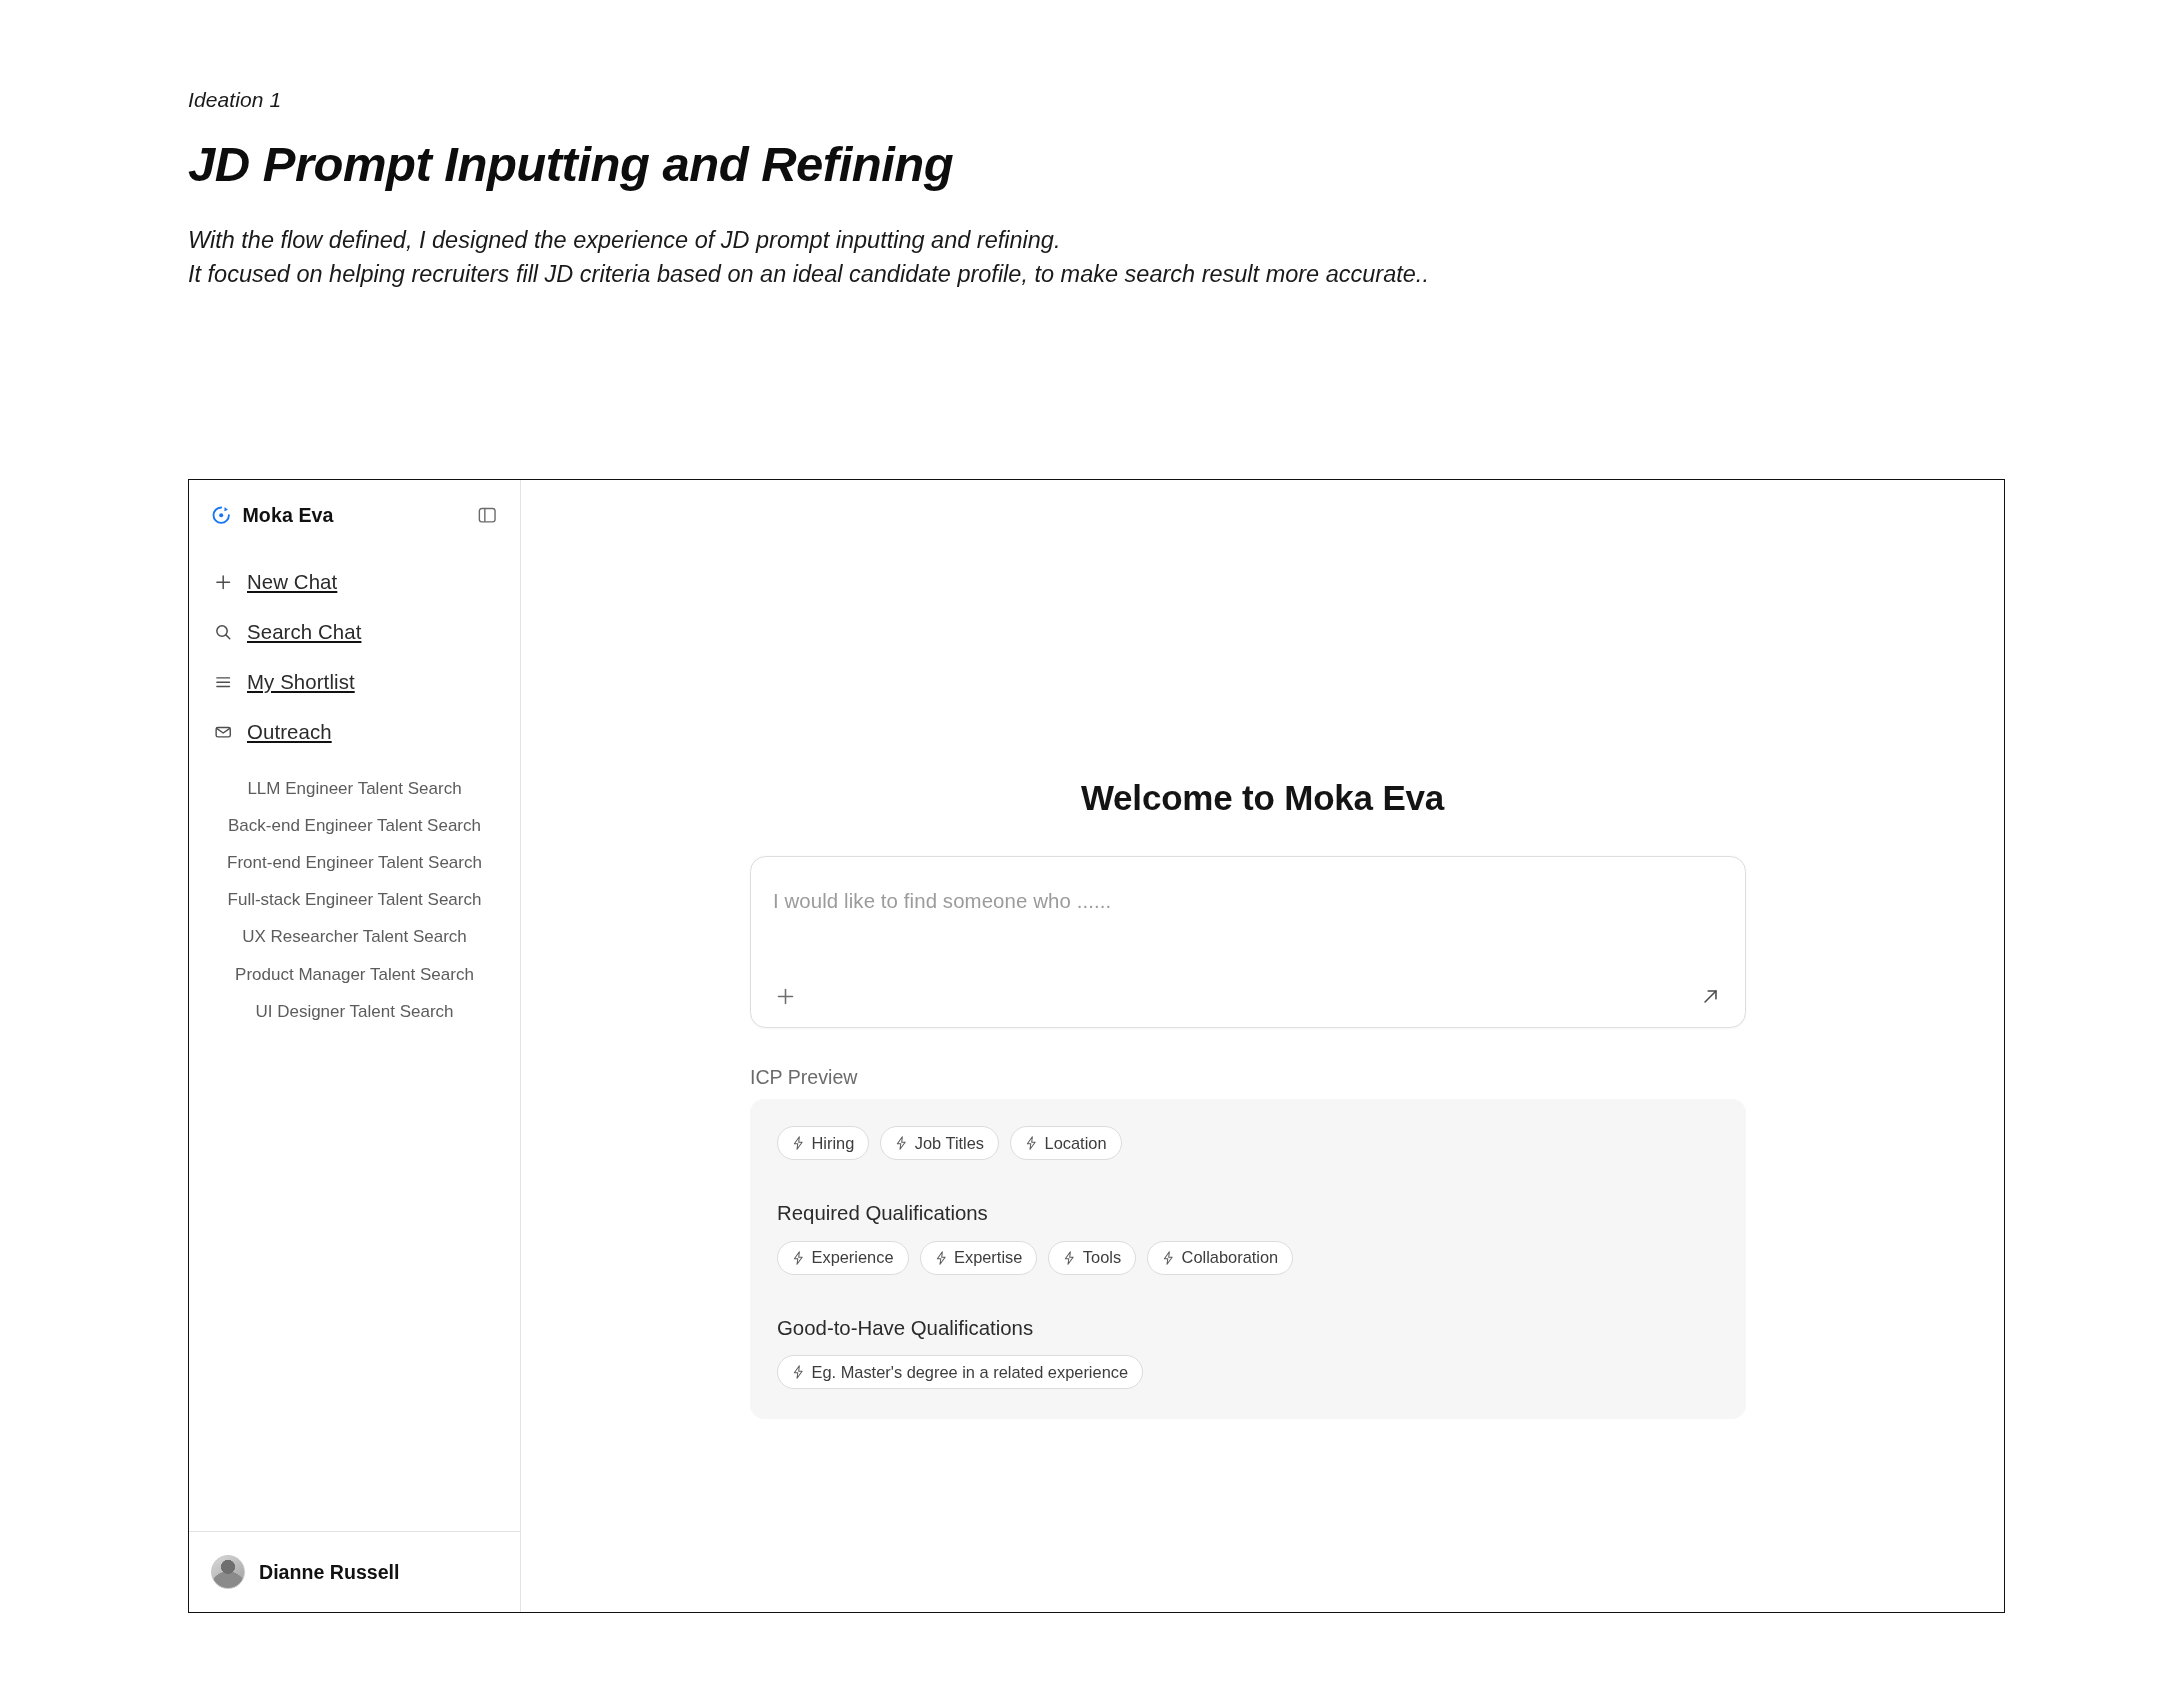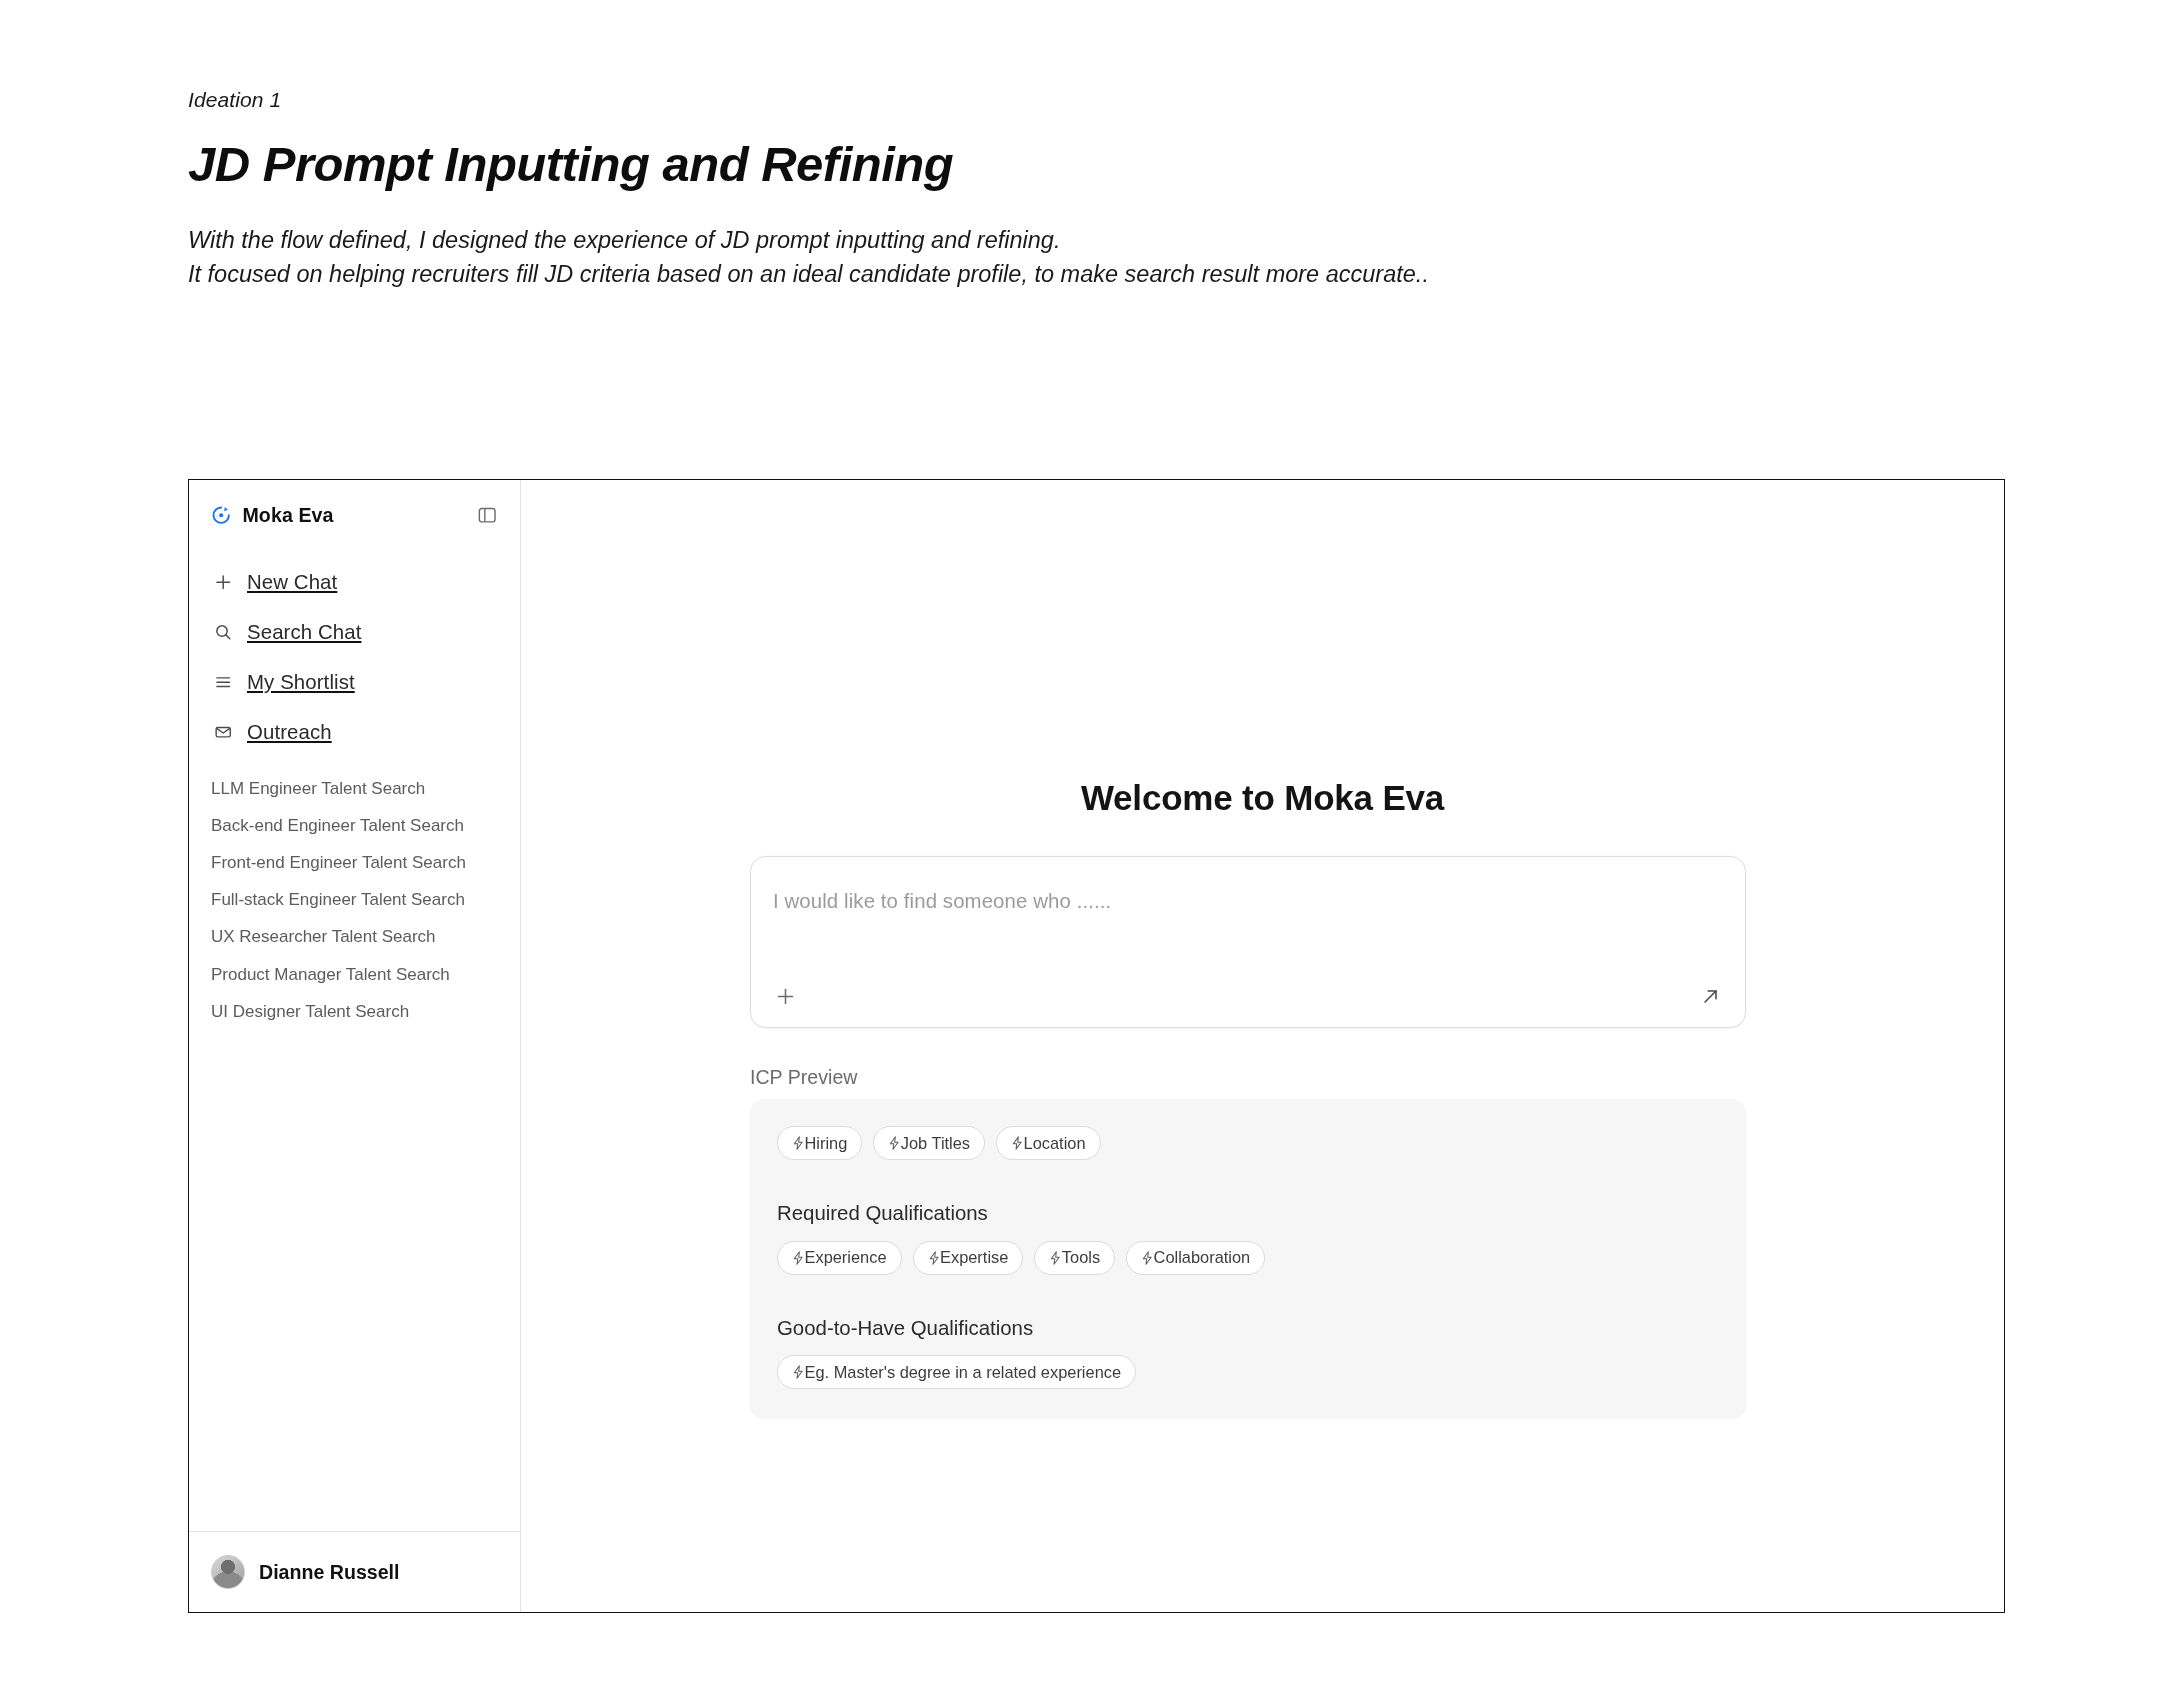--- a/index.html
+++ b/index.html
@@ -60,20 +60,21 @@
   }
 
   
   .sidebar {
     width: 332px;
     height: 100%;
     border-right: 0.8px solid #e3e3e3;
     display: flex;
     flex-direction: column;
     background: #ffffff;
+    text-align: center;
   }
   .sb-header {
     display: flex;
     align-items: center;
     padding: 23.5px 22px 17px 22px;
   }
   .brand-mark {
     width: 20.4px; height: 20.4px;
     margin-right: 11px;
     display: inline-flex;
@@ -239,20 +240,21 @@
   }
   .icp-section + .icp-section { margin-top: 42px; }
   .chip-row {
     display: flex;
     flex-wrap: wrap;
     gap: 11px;
   }
   .chip {
     display: inline-flex;
     align-items: center;
+    gap: 7px;
     height: 34px;
     padding: 0 14px;
     border: 0.8px solid #dcdcdc;
     border-radius: 17px;
     background: #ffffff;
     font-size: 16.4px;
     color: #3d3d3d;
     white-space: nowrap;
     cursor: pointer;
   }

